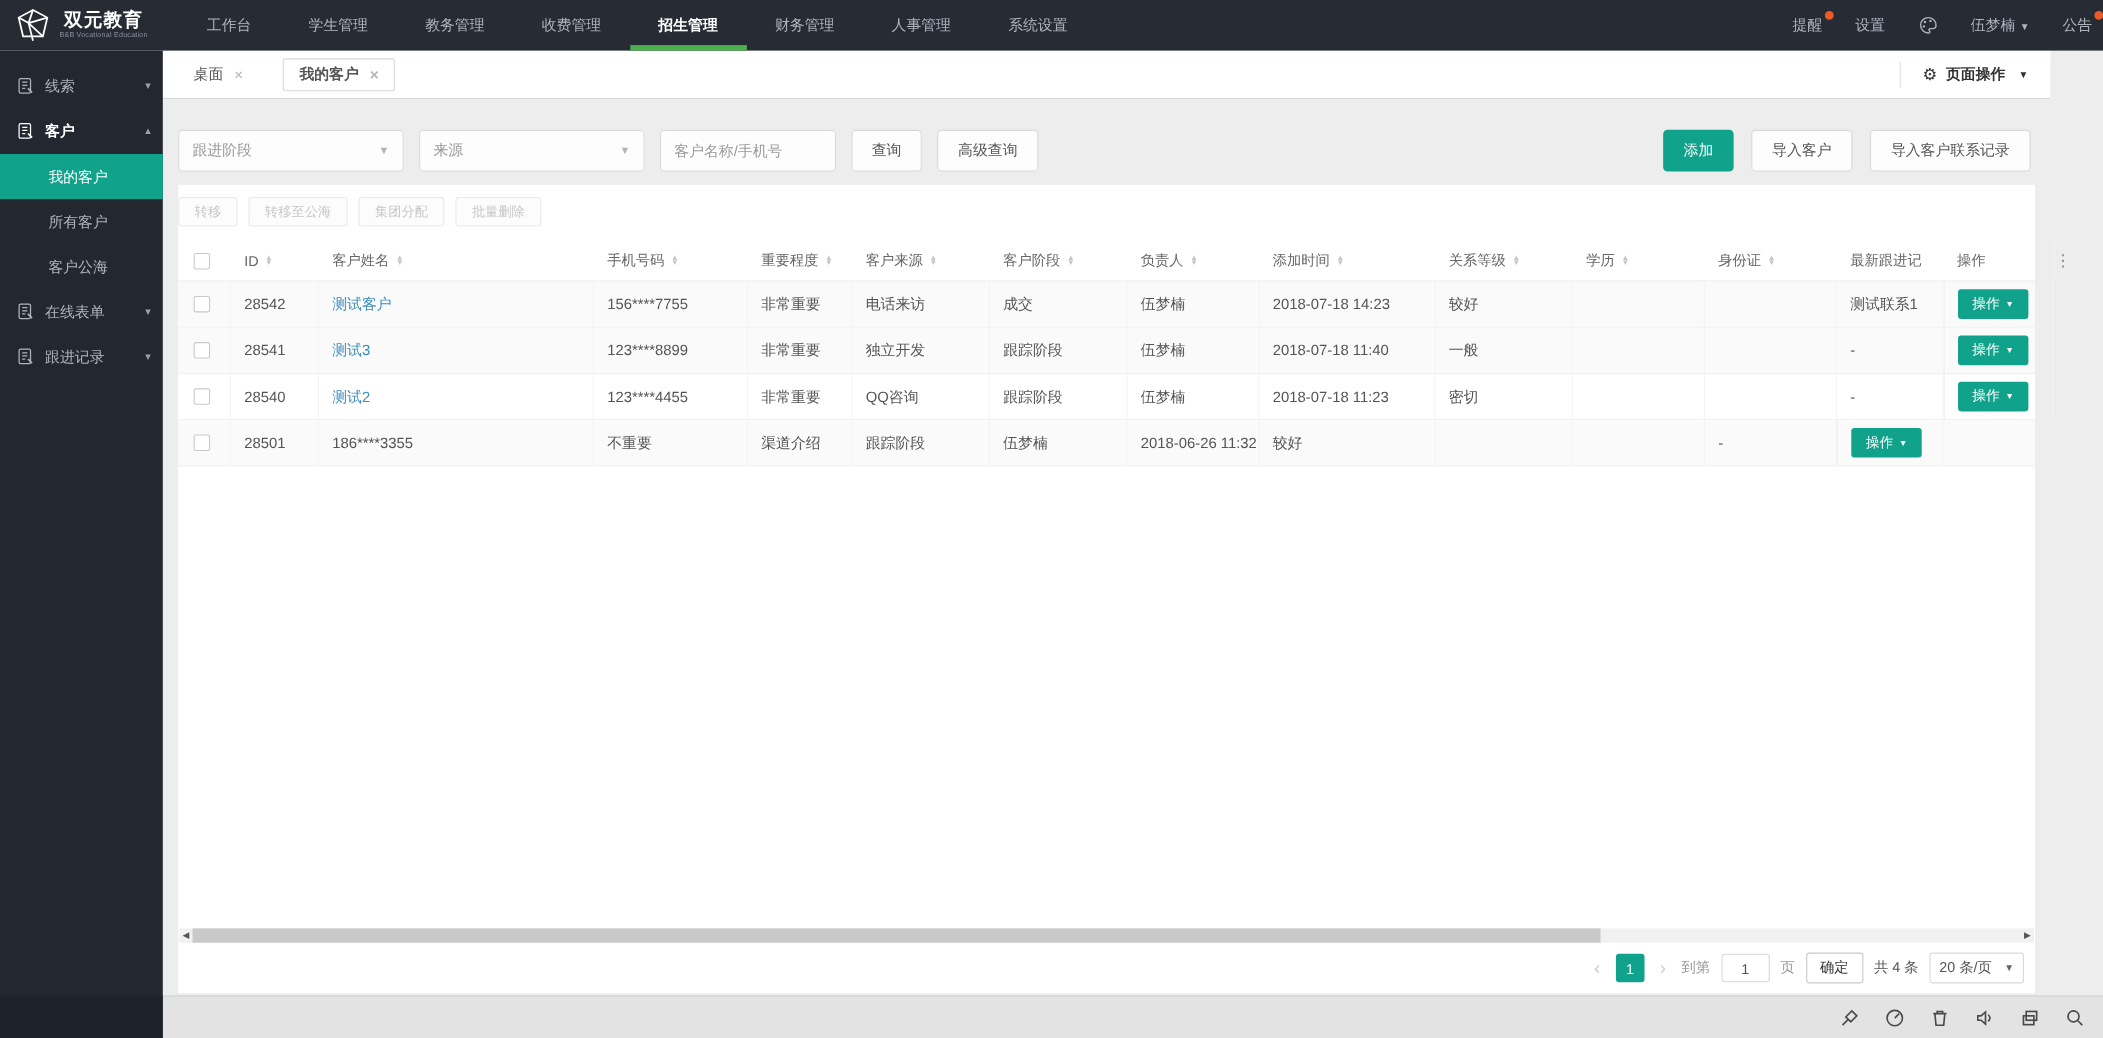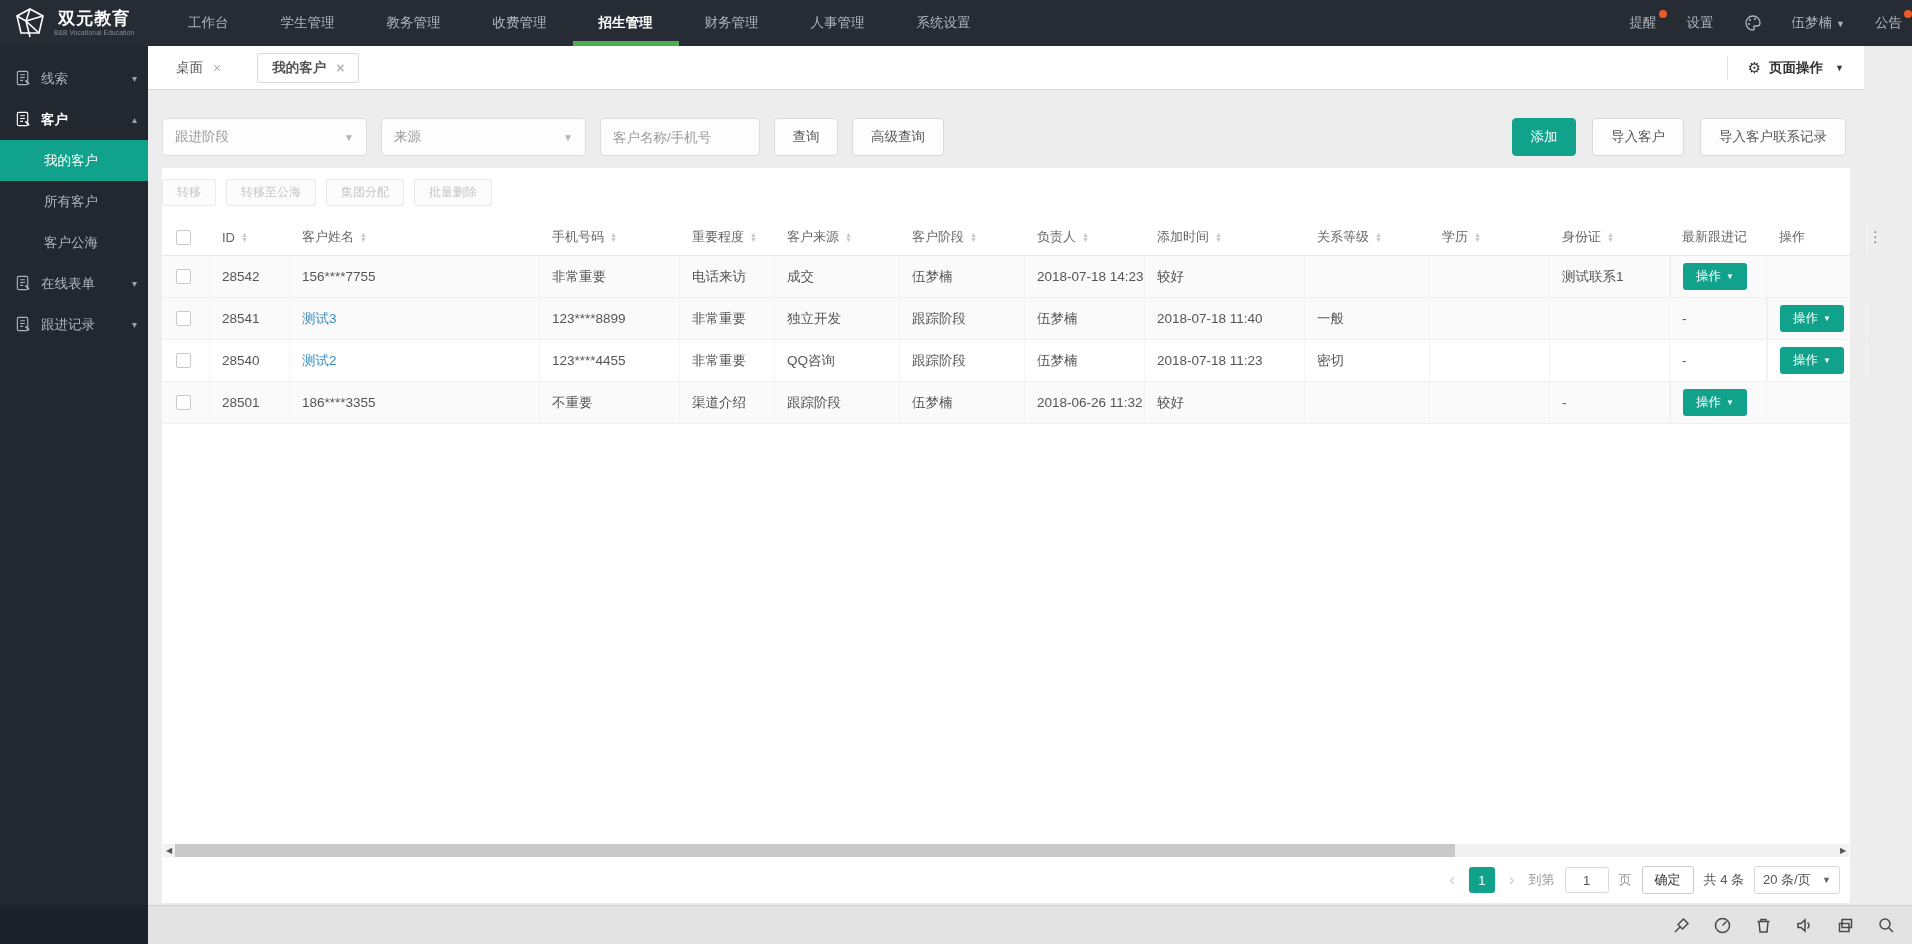--- a/index.html
+++ b/index.html
@@ -320,20 +320,23 @@
         </div>
       <div class="th menu-cell">⋮</div>
     </div>
 
     <div>
       <div class="grid trow">
         <div class="td cb-cell">
             <span class="checkbox"></span>
           </div>
         <div class="td">28542</div>
+        <div class="td">
+            <span class="link">测试客户</span>
+          </div>
         <div class="td">156****7755</div>
         <div class="td">非常重要</div>
         <div class="td">电话来访</div>
         <div class="td">成交</div>
         <div class="td">伍梦楠</div>
         <div class="td">2018-07-18 14:23</div>
         <div class="td">较好</div>
         <div class="td"></div>
         <div class="td"></div>
         <div class="td">测试联系1</div>

